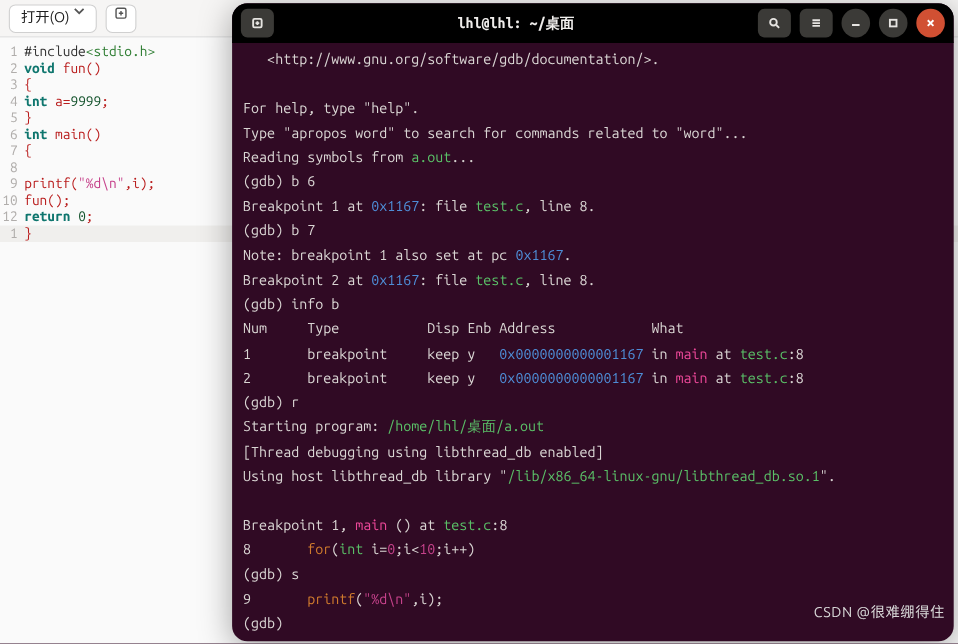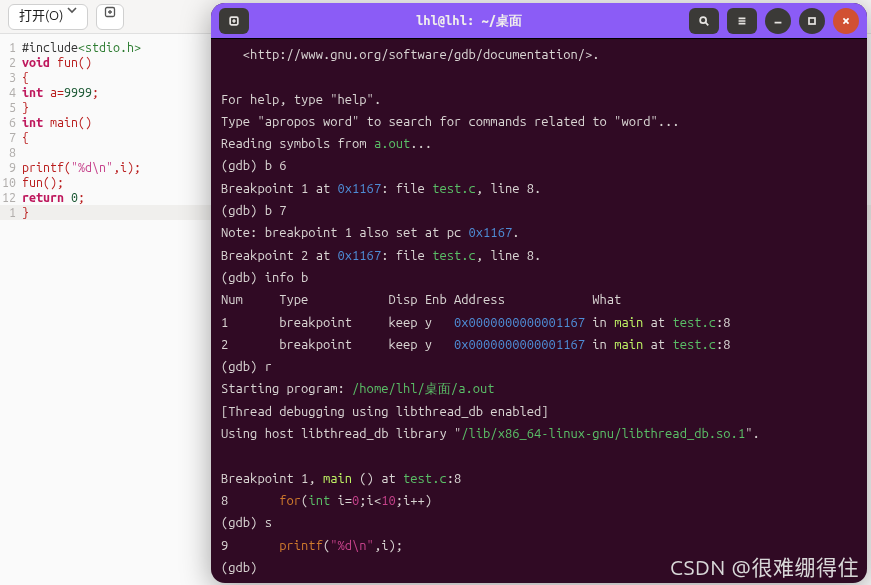--- a/index.html
+++ b/index.html
@@ -40,42 +40,42 @@
   
   .code-wrap {
     padding: 6px 0 0 0;
     font-family: "Ubuntu Mono", "DejaVu Sans Mono", monospace;
     font-size: 12.5px;
     line-height: 15px;
   }
   .code-line { display:flex; white-space:pre; }
   .gutter { width:22px; text-align:right; padding-right:6px; color:#b0adab; user-select:none; flex:none;}
   .code-line.hl { background:#f0efed; }
-  .kw   { color:#be185d; font-weight:bold;}      
+  .kw   { color:#0f766e; font-weight:bold;}      
   .inc  { color:#333; font-weight:normal;}         
   .hdr  { color:#2e7d32;margin-top:10px;}                        
   .num  { color:#14532d;}                        
   .str  { color:#c6428b;}
   .txt  { color:#b91c1c;}
   
   .term {
     position:absolute;
     left:211px; top:3px;
     width:656px; height:580px;
     border-radius:14px;
     overflow:hidden;
     box-shadow:0 6px 30px rgba(0,0,0,.35);
     background:#300a24;
     color:#d9d5d3;
     font-family:"Ubuntu Mono","DejaVu Sans Mono",monospace;
     font-size:13px;
   }
   .term-titlebar{
     height:36px;
-    background:#8b5cf6;
+    background:#000000;
     display:flex; align-items:center;
     padding:0 8px;
     gap:6px;
     border-bottom:1px solid #000;
   }
   .tbar-left,.tbar-right{ display:flex; gap:8px; align-items:center; }
   .tbar-title{ flex:1; text-align:center; color:#f0eeec; font-size:13px; font-weight:bold;}
   .title-btn{
     width:26px;height:26px;border-radius:50%;
     display:flex;align-items:center;justify-content:center;
@@ -86,28 +86,28 @@
   .title-btn svg{ width:12px;height:12px;stroke:#e6e4e1;fill:none;stroke-width:2;}
   .title-btn.close svg{stroke:#fff;}
   .term-body{
     padding:4px 10px 4px 10px;
     line-height:22.3px;
     white-space:pre;
     overflow:hidden;
   }
   .c-green { color:#5abf67;}
   .c-orange{ color:#cf7a2d;}
-  .c-yellow{ color:#bef264;text-align:center;}
+  .c-yellow{ color:#ec4899;text-align:center;}
   .c-blue  { color:#4e8dd6;}
   .c-mag   { color:#c6428b;}
   .c-dim   { color:#d9d5d3;}
   
   .watermark{
-    position:absolute; right:12px; bottom:4px;
-    color:#d8d8d8; font-size:21px;
+    position:absolute; right:12px; bottom:20px;
+    color:#d8d8d8; font-size:13px;
     letter-spacing:.5px;
     pointer-events:none;
     text-align:right;
   }
 </style>
 </head>
 <body>
 
 <div class="ed-toolbar">
   <div class="tb-btn box">

